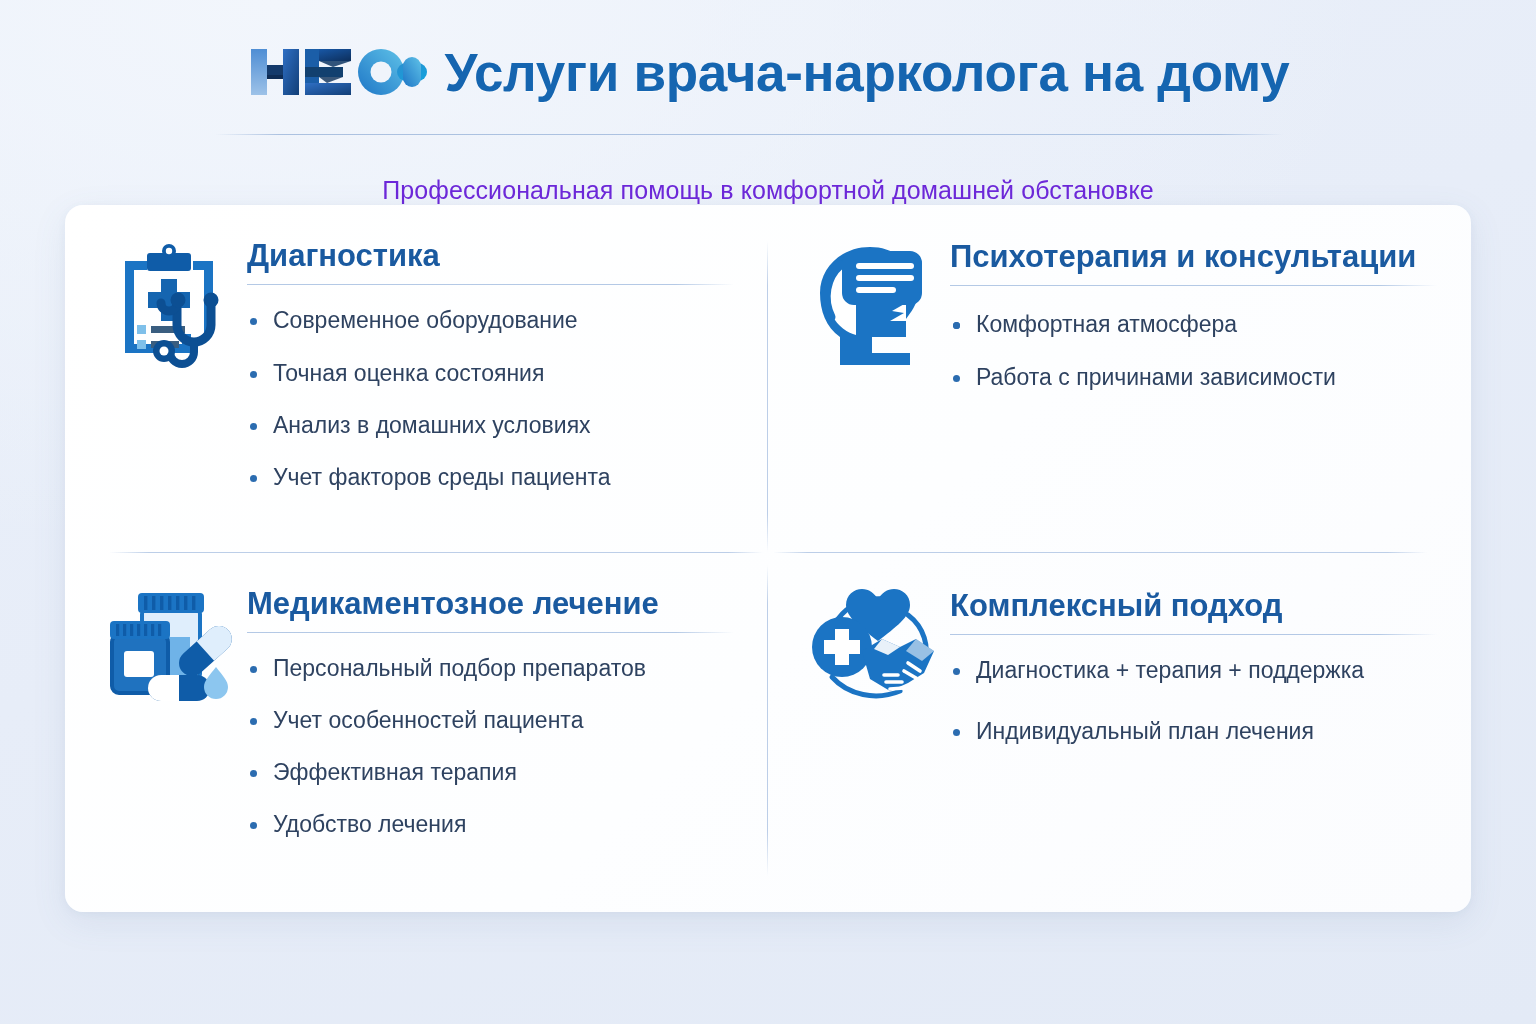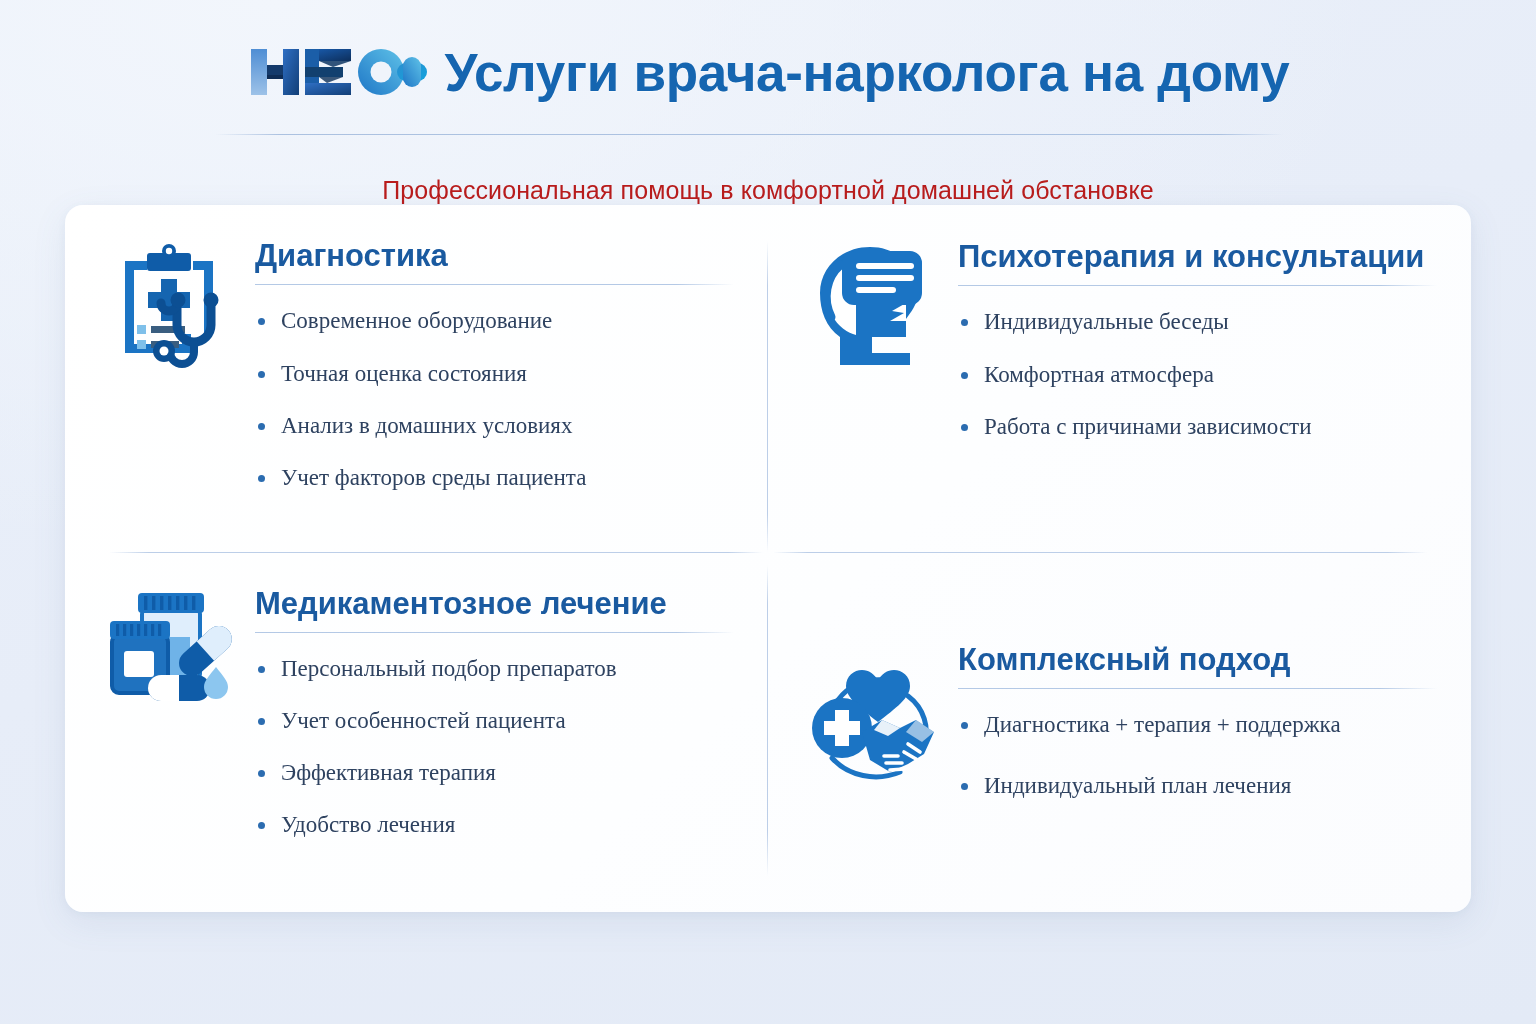--- a/index.html
+++ b/index.html
@@ -70,21 +70,21 @@
         rgba(160,185,220,0) 100%);
   }
 
   .page-subtitle {
     position: absolute;
     left: 0;
     top: 142px;
     width: 1536px;
     text-align: center;
     font-size: 25px;
-    color: #b91c1c;
+    color: #6d28d9;
     letter-spacing: .1px;
     white-space: nowrap;
   }
 
   
   .panel {
     position: absolute;
     left: 65px;
     top: 205px;
     width: 1406px;
@@ -139,21 +139,20 @@
         rgba(188,206,232,1) 97%,
         rgba(188,206,232,0) 100%);
   }
 
   
   .card {
     display: flex;
     align-items: flex-start;
     padding: 30px 34px 24px 34px;
     box-sizing: border-box;
-    gap: 8px;
   }
   .card-icon {
     flex: 0 0 auto;
     width: 140px;
     height: 140px;
     margin-top: 6px;
     margin-right: 8px;
     display: flex;
     align-items: flex-start;
     justify-content: center;
@@ -188,37 +187,36 @@
     padding: 0;
   }
   .bullets li {
     position: relative;
     padding-left: 26px;
     margin-bottom: 25px;
     font-size: 23px;
     line-height: 1.18;
     color: #2e4260;
     white-space: nowrap;
-    font-family: Liberation Serif, serif;
   }
   .bullets li:last-child { margin-bottom: 0; }
   .bullets li .dot {
     position: absolute;
     left: 3px;
     top: 11px;
     width: 7px;
     height: 7px;
     border-radius: 50%;
     background: #2b6cb0;
   }
 
   
   .card.c2 .card-body { padding-top: 5px; }
   .card.c3 { padding-top: 24px; }
-  .card.c4 { padding-top: 24px; align-items: center; }
+  .card.c4 { padding-top: 24px; }
   .card.c4 .bullets li { margin-bottom: 34px; }
   .card.c4 .card-body { padding-top: 6px; }
   .card.c4 .card-icon { margin-top: 2px; }
 </style>
 </head>
 <body>
 
 <div class="page">
 
   <div class="header">
@@ -346,21 +344,21 @@
                      l -18 16 v-16 h-10 a12 12 0 0 1 -12 -12 v-30 a12 12 0 0 1 12 -12 Z" fill="#1b74c4"></path>
             <rect x="46" y="22" width="58" height="6" rx="3" fill="#ffffff"></rect>
             <rect x="46" y="34" width="58" height="6" rx="3" fill="#ffffff"></rect>
             <rect x="46" y="46" width="40" height="6" rx="3" fill="#ffffff"></rect>
           </svg>
         </div>
         <div class="card-body">
           <div class="card-heading">Психотерапия и консультации</div>
           <div class="card-heading-rule"></div>
           <ul class="bullets">
-            <li><span class="dot"></span><span>Индивидуальные беседы</span></li>
+            <li><span class="dot"></span></li>
             <li><span class="dot"></span><span>Комфортная атмосфера</span></li>
             <li><span class="dot"></span><span>Работа с причинами зависимости</span></li>
           </ul>
         </div>
       </div>
 
       <div class="card c3">
         <div class="card-icon">
           <svg width="130" height="124" viewBox="0 0 130 124" aria-hidden="true">
 

